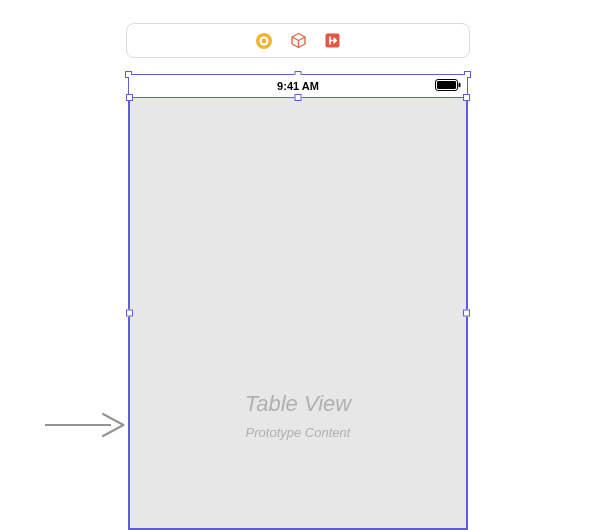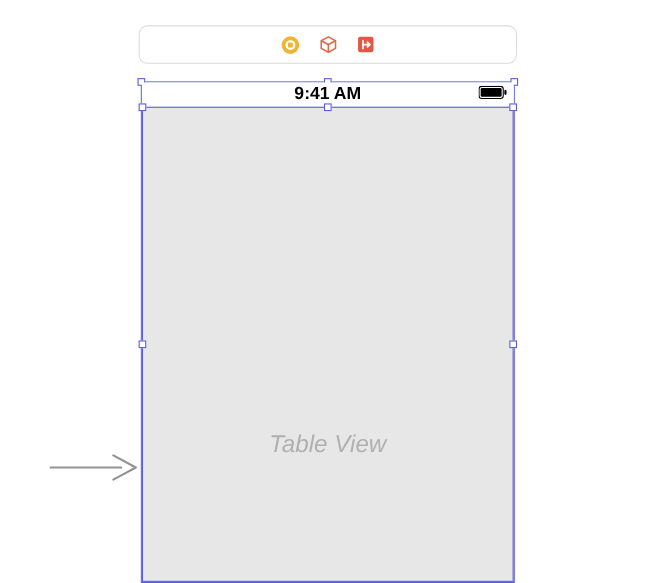--- a/index.html
+++ b/index.html
@@ -55,21 +55,21 @@
     .status-bar {
       height: 22px;
       width: 100%;
       background: #ffffff;
       position: relative;
       display: flex;
       align-items: center;
       justify-content: center;
     }
     .status-time {
-      font-size: 16px;
+      font-size: 11px;
       font-weight: 600;
       color: #000;
     }
     .battery {
       position: absolute;
       right: 6px;
       top: 50%;
       transform: translateY(-50%);
     }
     
@@ -189,15 +189,16 @@
 
   <div class="table-view">
     <div class="handle tl"></div>
     <div class="handle tc"></div>
     <div class="handle tr"></div>
     <div class="handle ml"></div>
     <div class="handle mr"></div>
 
     <div class="placeholder">
       <div class="placeholder-title">Table View</div>
+      <div class="placeholder-subtitle">Prototype Content</div>
     </div>
   </div>
 </div>
 
 </body></html>

